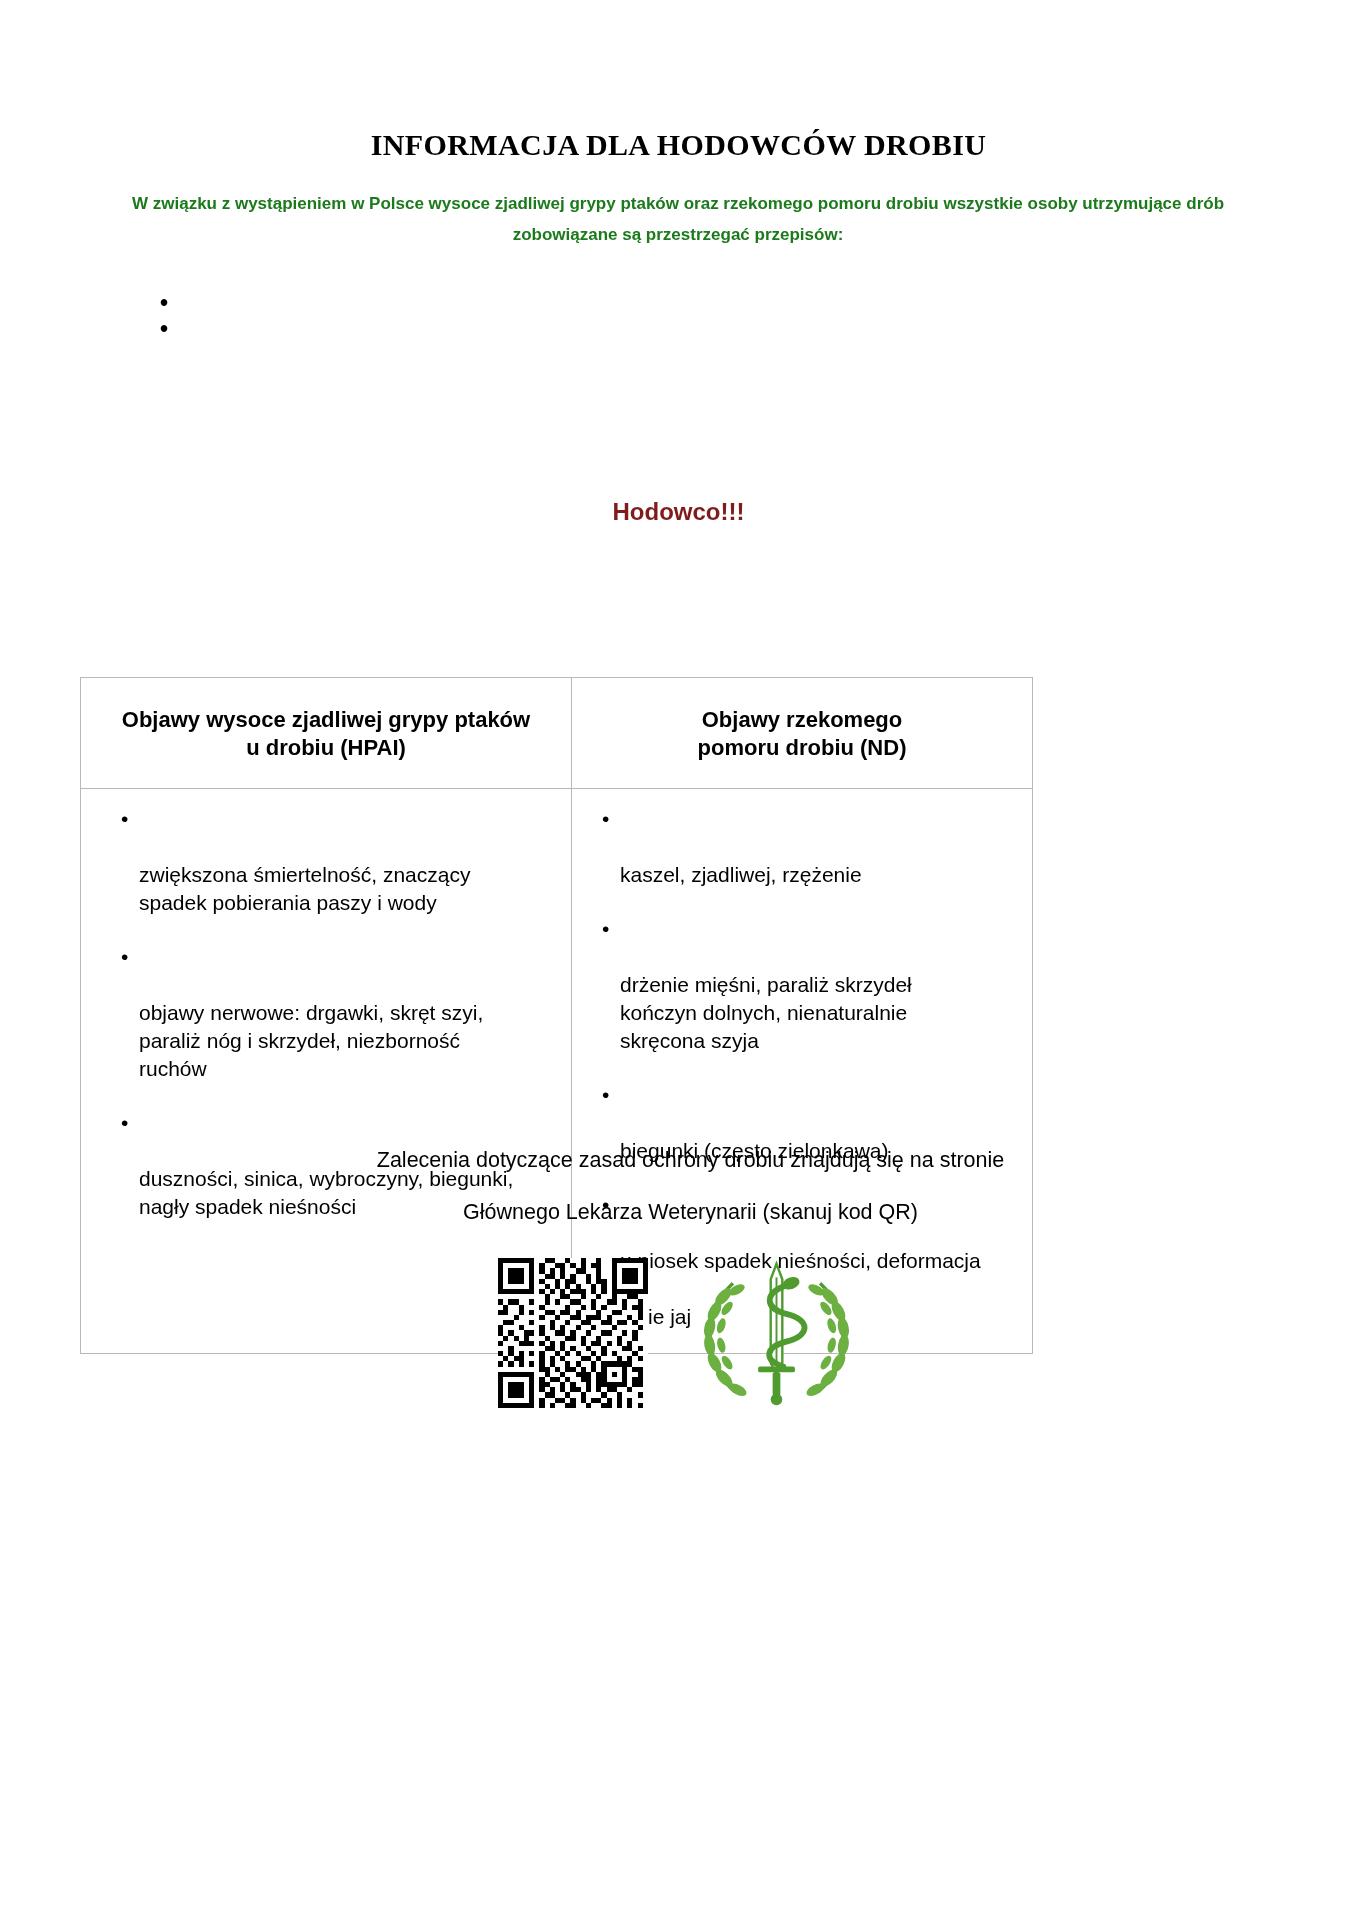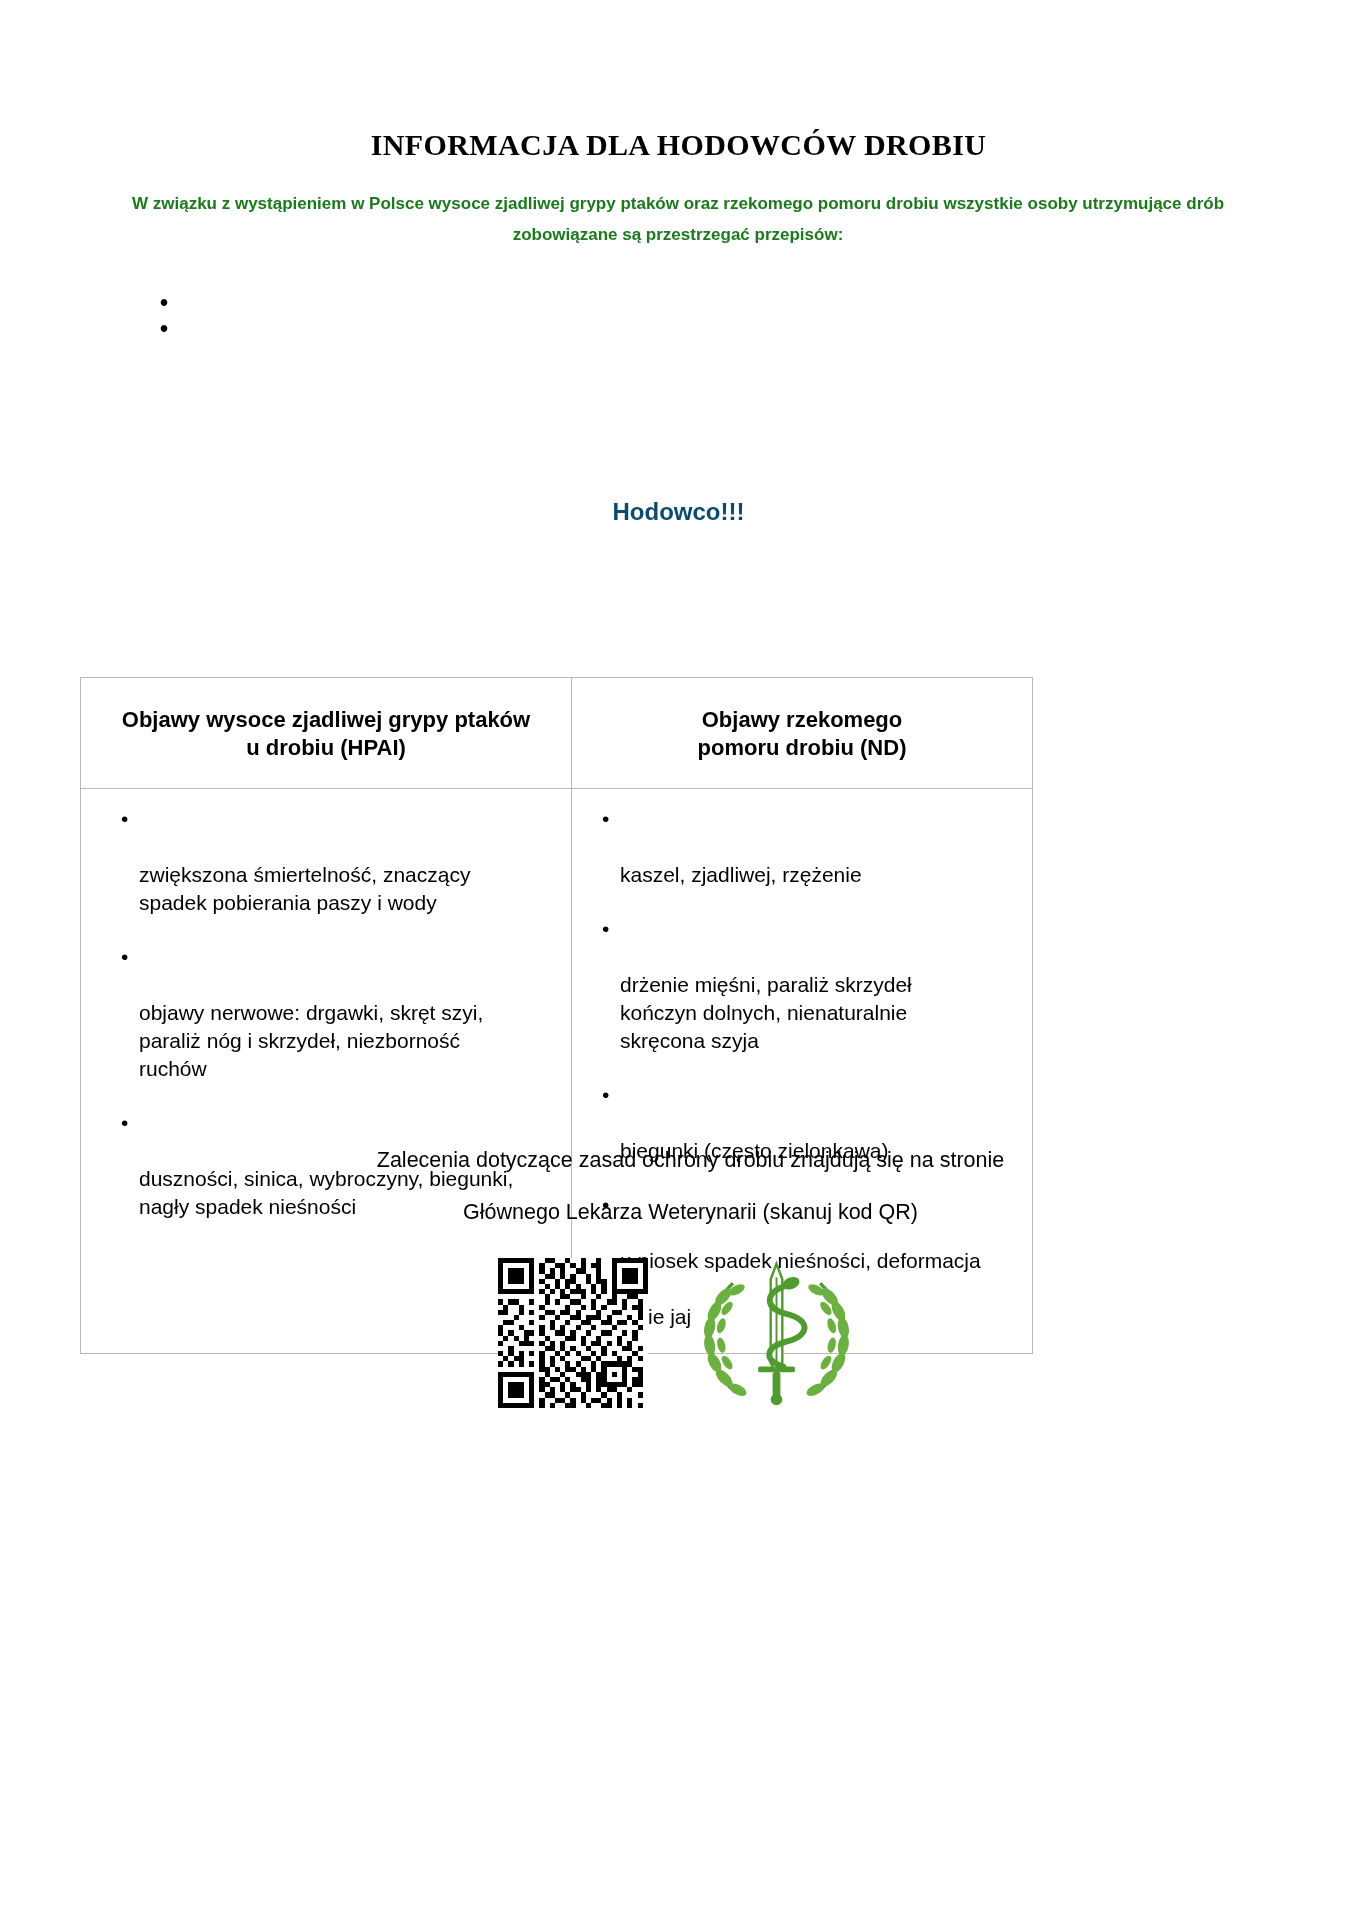--- a/index.html
+++ b/index.html
@@ -77,21 +77,21 @@
     font-weight: bold;
   }
 
   
   .hodowco {
     position: absolute;
     top: 498px;
     left: 0;
     width: 1357px;
     text-align: center;
-    color: #0c4a6e;
+    color: #7f1d1d;
     font-weight: bold;
     font-size: 24px;
   }
 
   
   .obligation {
     position: absolute;
     top: 550px;
     left: 133px;
     width: 880px;

